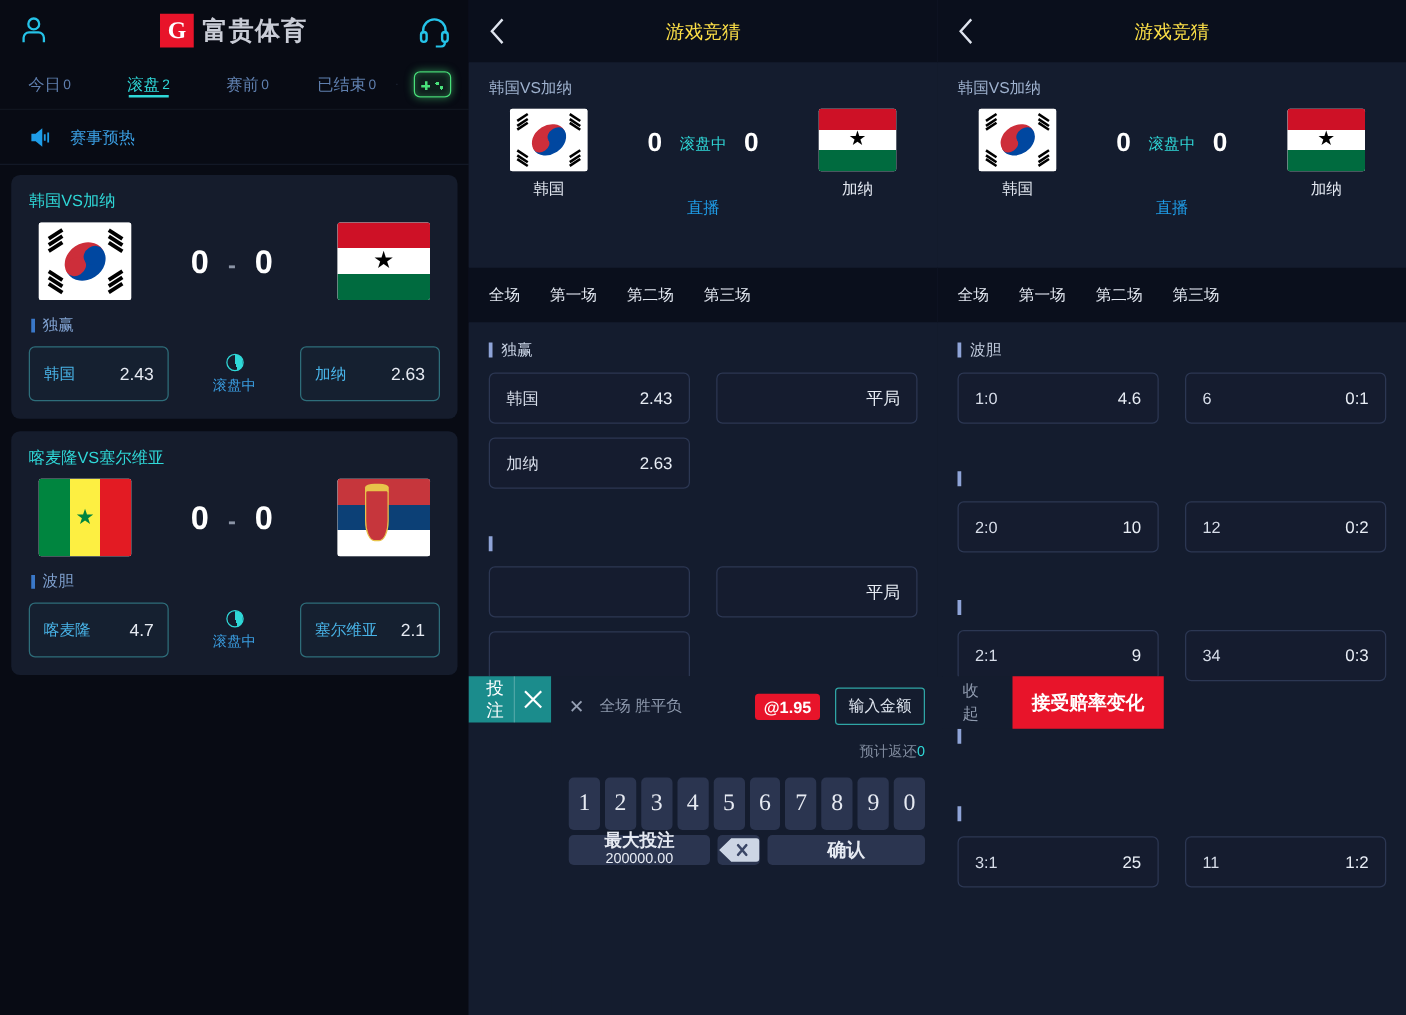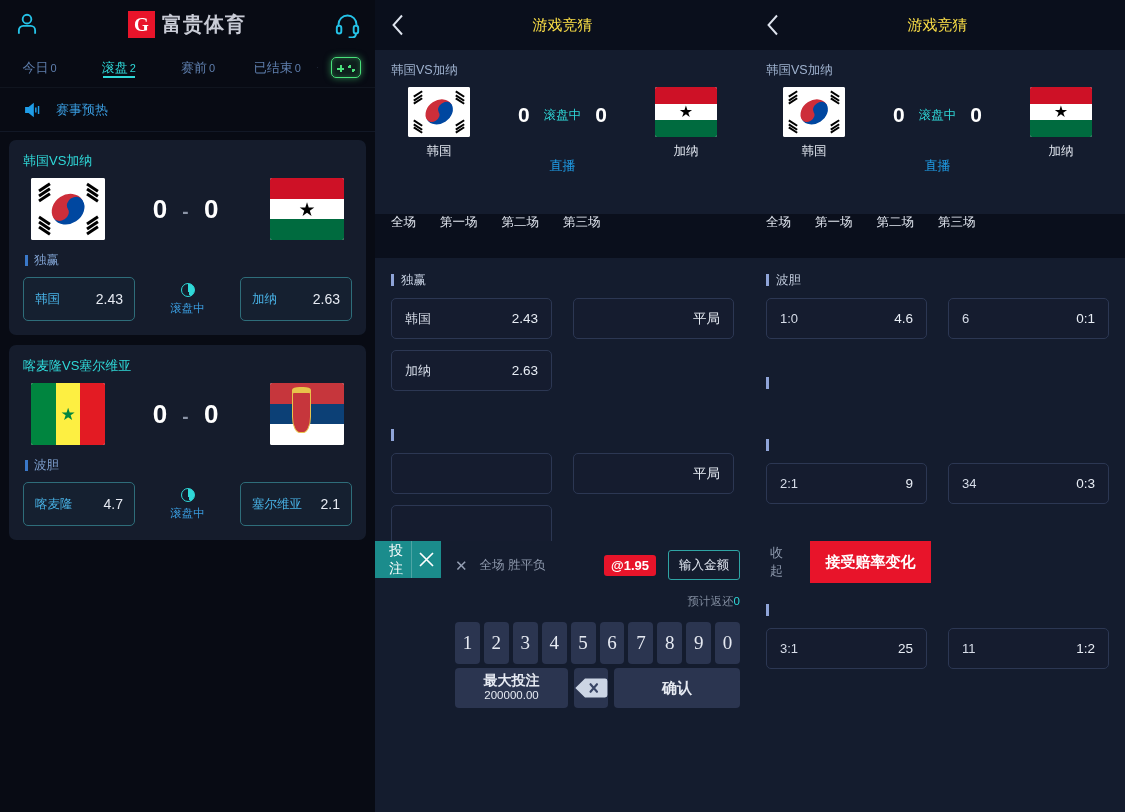--- a/index.html
+++ b/index.html
@@ -159,21 +159,21 @@
   .bm-team-name { font-size: 12.5px; color: #e2e7f0; }
   .bm-center { flex:1; display:flex; flex-direction:column; align-items:center; padding-top: 16px;}
   .bm-scoreline { display:flex; align-items:center; gap: 14px; }
   .bm-num { font-size: 21px; font-weight: 700; color:#fff; }
   .bm-status { font-size: 12.5px; color: #2fd8d8; }
   .bm-live { font-size: 13px; color: #1f9de8; margin-top: 30px; cursor:pointer; }
 
   .board-tabs {
     height: 44px; min-height:44px;
     background: #0a0f1c;
-    display: flex; gap: 24px; padding: 0 16px;
+    display: flex; align-items: center; gap: 24px; padding: 0 16px;
   }
   .bt { font-size: 12.5px; color: #e2e7f0; cursor:pointer; }
 
   .board-body { flex: 1; overflow: hidden; padding: 14px 16px 0 16px; background:#141c2e; }
   .mk-head {
     font-size: 12.5px; color: #c5cfe0; display:flex; align-items:center; gap:7px;
     margin-bottom: 10px; height: 16px;
   }
   .mk-head::before { content:""; width:3px; height:12px; background:#8fa4d8; display:inline-block; flex:0 0 3px; }
   .mk-grid { display: grid; grid-template-columns: 1fr 1fr; gap: 11px 21px; }
@@ -226,21 +226,21 @@
   .bs-return .v { color: #2fd8d8; }
   .bs-keys { display:flex; gap: 4px; margin-top: 13px; }
   .key {
     flex:1; height: 42px; background: #2b3550; border-radius: 4px;
     display:flex; align-items:center; justify-content:center;
     font-size: 19px; color: #e6eaf2; cursor:pointer;
     font-family: "Liberation Serif", serif;
   }
   .bs-keys2 { display:flex; gap: 6px; margin-top: 4px; }
   .key2 {
-    height: 40px; background: #2b3550; border-radius: 4px;
+    height: 24px; background: #2b3550; border-radius: 4px;
     display:flex; flex-direction:column; align-items:center; justify-content:center;
     cursor:pointer; color:#e6eaf2;
   }
   .key2.max { flex: 0 0 113px; }
   .key2.del { flex: 1; }
   .key2.ok  { flex: 0 0 126px; }
   .k-max-t { font-size: 14px; font-weight: 700; line-height: 1.1; }
   .k-max-s { font-size: 11.5px; line-height: 1.2; }
   .k-ok { font-size: 15px; font-weight: 700; }
   .icon-backspace { width: 34px; height: 22px; display:block; }
@@ -611,20 +611,30 @@
         </div>
         <div class="mk-cell">
           <span class="l">6</span>
           <span class="r">0:1</span>
         </div>
       </div>
 
       <div class="mk-gap"></div>
 
       <div class="mk-head"></div>
+      <div class="mk-grid">
+        <div class="mk-cell">
+          <span class="l">2:0</span>
+          <span class="r">10</span>
+        </div>
+        <div class="mk-cell">
+          <span class="l">12</span>
+          <span class="r">0:2</span>
+        </div>
+      </div>
 
       <div class="mk-gap"></div>
 
       <div class="mk-head"></div>
       <div class="mk-grid">
         <div class="mk-cell">
           <span class="l">2:1</span>
           <span class="r">9</span>
         </div>
         <div class="mk-cell">

